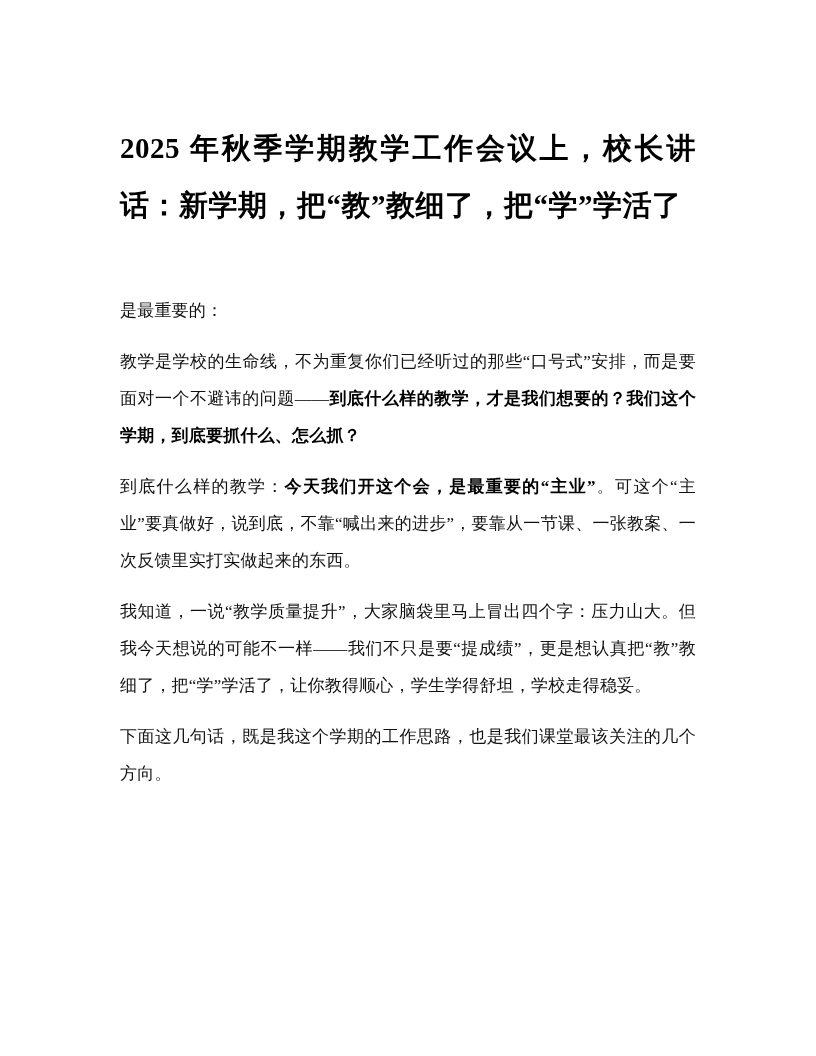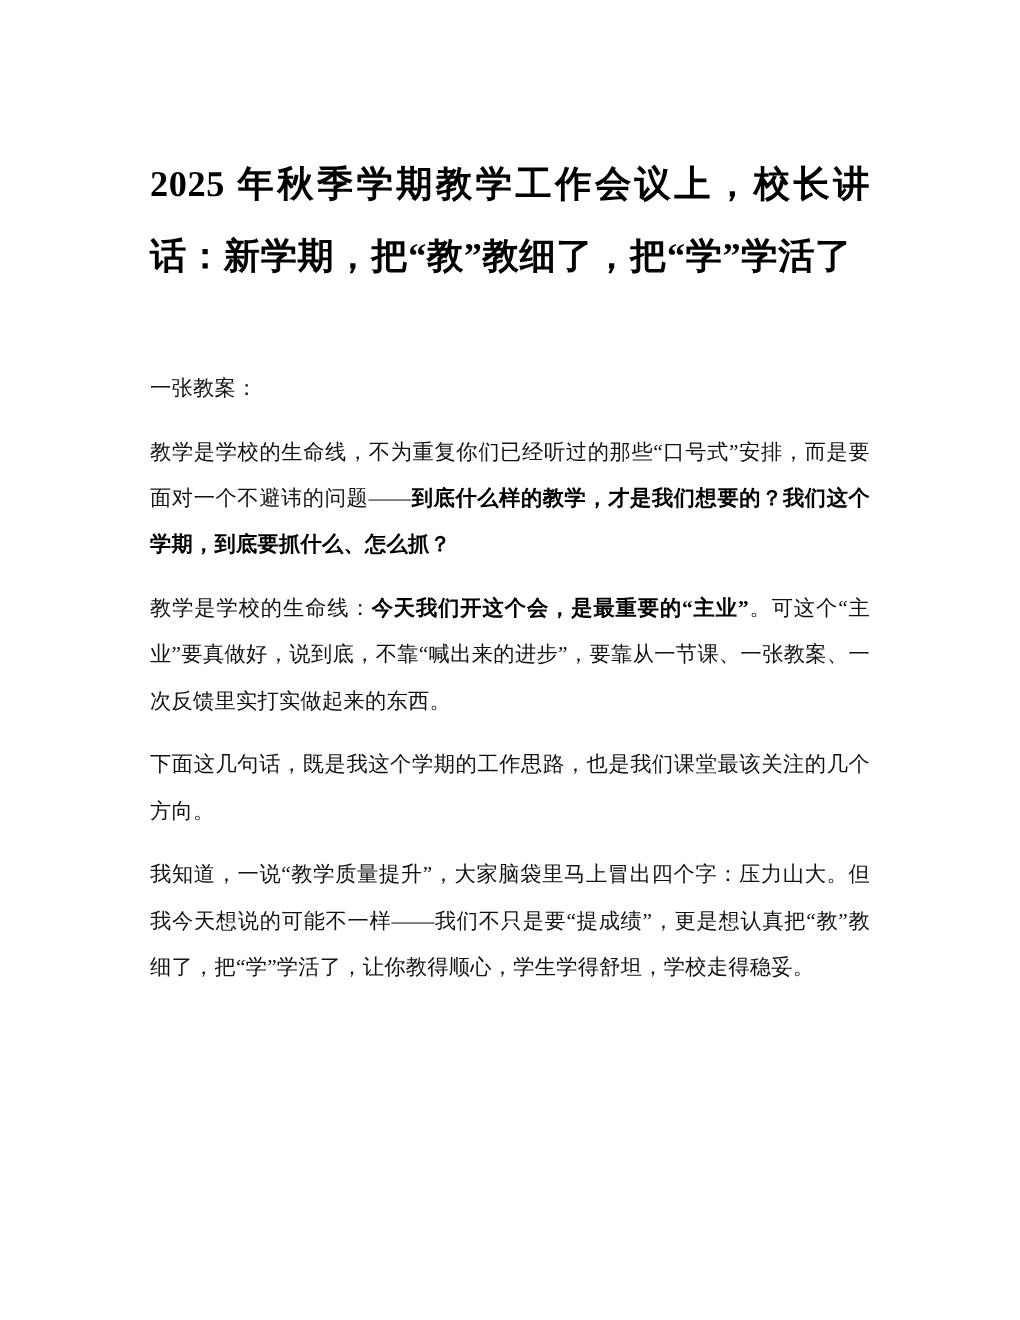--- a/index.html
+++ b/index.html
@@ -43,24 +43,24 @@
 </style>
 </head>
 <body>
 
 <div class="page">
 
   <h1 class="doc-title">2025 年秋季学期教学工作会议上，校长讲话：新学期，把“教”教细了，把“学”学活了</h1>
 
   <div class="doc-body">
 
-    <p><span>一张教案：</span></p>
+    <p><span>是最重要的：</span></p>
 
     <p><span>教学是学校的生命线，不为重复你们已经听过的那些“口号式”安排，而是要面对一个不避讳的问题——</span><span class="run-bold">到底什么样的教学，才是我们想要的？我们这个学期，到底要抓什么、怎么抓？</span></p>
 
-    <p><span>教学是学校的生命线：</span><span class="run-bold">今天我们开这个会，是最重要的“主业”</span><span>。可这个“主业”要真做好，说到底，不靠“喊出来的进步”，要靠从一节课、一张教案、一次反馈里实打实做起来的东西。</span></p>
+    <p><span>到底什么样的教学：</span><span class="run-bold">今天我们开这个会，是最重要的“主业”</span><span>。可这个“主业”要真做好，说到底，不靠“喊出来的进步”，要靠从一节课、一张教案、一次反馈里实打实做起来的东西。</span></p>
+
+    <p><span>我知道，一说“教学质量提升”，大家脑袋里马上冒出四个字：压力山大。但我今天想说的可能不一样——我们不只是要“提成绩”，更是想认真把“教”教细了，把“学”学活了，让你教得顺心，学生学得舒坦，学校走得稳妥。</span></p>
 
     <p><span>下面这几句话，既是我这个学期的工作思路，也是我们课堂最该关注的几个方向。</span></p>
-
-    <p><span>我知道，一说“教学质量提升”，大家脑袋里马上冒出四个字：压力山大。但我今天想说的可能不一样——我们不只是要“提成绩”，更是想认真把“教”教细了，把“学”学活了，让你教得顺心，学生学得舒坦，学校走得稳妥。</span></p>
 
   </div>
 </div>
 
 </body></html>

